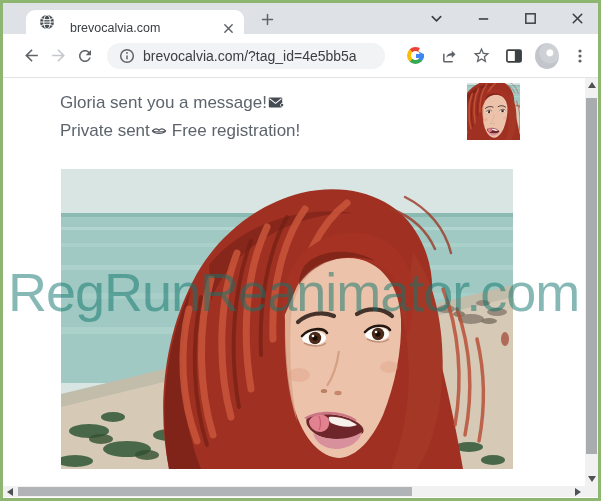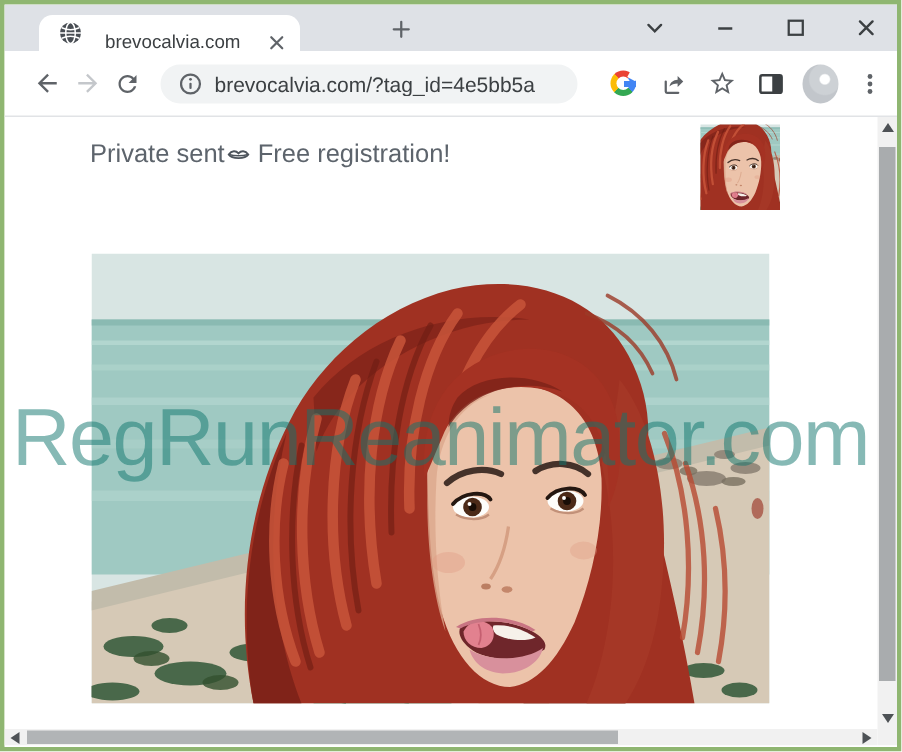--- a/index.html
+++ b/index.html
@@ -5,21 +5,21 @@
   html,body{margin:0;padding:0;background:#fff;}
   *{box-sizing:border-box;}
   .window{
     position:relative;width:601px;height:501px;
     border:3px solid #8fb671;background:#fff;overflow:hidden;
     font-family:"Liberation Sans",sans-serif;
   }
   
   .tabbar{position:relative;height:31px;background:#dee1e6;}
   .tab{
-    position:absolute;left:23px;bottom:0;width:174px;height:24px;
+    position:absolute;left:23px;bottom:0;width:218px;height:24px;
     background:#fff;border-radius:9px 9px 0 0;
     display:flex;align-items:center;padding:12px 8px 0 36px;
   }
   .tab-title{flex:1;font-size:12.5px;color:#3c4043;white-space:nowrap;overflow:hidden;margin-left:8px;}
   .tab-close{width:16px;height:16px;display:flex;align-items:center;justify-content:center;cursor:pointer;}
   .new-tab{position:absolute;left:252px;bottom:3px;width:24px;height:24px;display:flex;align-items:center;justify-content:center;border-radius:50%;}
   .win-controls{position:absolute;right:9px;top:0;height:31px;display:flex;align-items:center;gap:23px;}
   .win-btn{width:24px;height:24px;display:flex;align-items:center;justify-content:center;}
   
   .toolbar{height:44px;background:#fff;border-bottom:1px solid #e1e3e6;display:flex;align-items:center;padding-left:10px;justify-content:center;}
@@ -289,20 +289,28 @@
             <circle cx="8" cy="13" r="1.6" fill="#5f6368"></circle>
         </svg>
       </div>
     </div>
   </div>
 
   <div class="content">
 
     <div class="heading">
       <div class="h-line">
+        <span>Gloria sent you a message!</span>
+        <svg class="h-icon" width="17" height="15" viewBox="0 0 17 15">
+          <rect x="0.8" y="1.6" width="13.4" height="9.8" rx="1" fill="#454c54"></rect>
+          <path d="M1.5 2.6 L7.5 7.4 L13.5 2.6" stroke="#fff" stroke-width="1.1" fill="none"></path>
+          <path d="M12.6 8.2 c.6-1.1 2.4-1.1 2.9.1 c.4 1-.4 2.1-1.5 3 c-1.2-.8-2-1.9-1.4-3.1z" fill="#454c54" stroke="#fff" stroke-width=".8"></path>
+        </svg>
+      </div>
+      <div class="h-line">
         <span>Private sent</span>
         <svg class="h-icon" width="16" height="12" viewBox="0 0 16 12" style="margin-right:5px;">
           <path d="M1.5 6 C3.5 3.2 6.3 3.4 8 5.2 C9.7 3.4 12.5 3.2 14.5 6 C12.5 9.2 3.5 9.2 1.5 6 Z" fill="none" stroke="#4d545c" stroke-width="1.3"></path>
           <path d="M1.5 6 C6 7.2 10 7.2 14.5 6" stroke="#4d545c" stroke-width="1" fill="none"></path>
         </svg>
         <span>Free registration!</span>
       </div>
     </div>
 
     <svg class="thumb" viewBox="150 35 250 265" preserveAspectRatio="xMidYMid slice">

